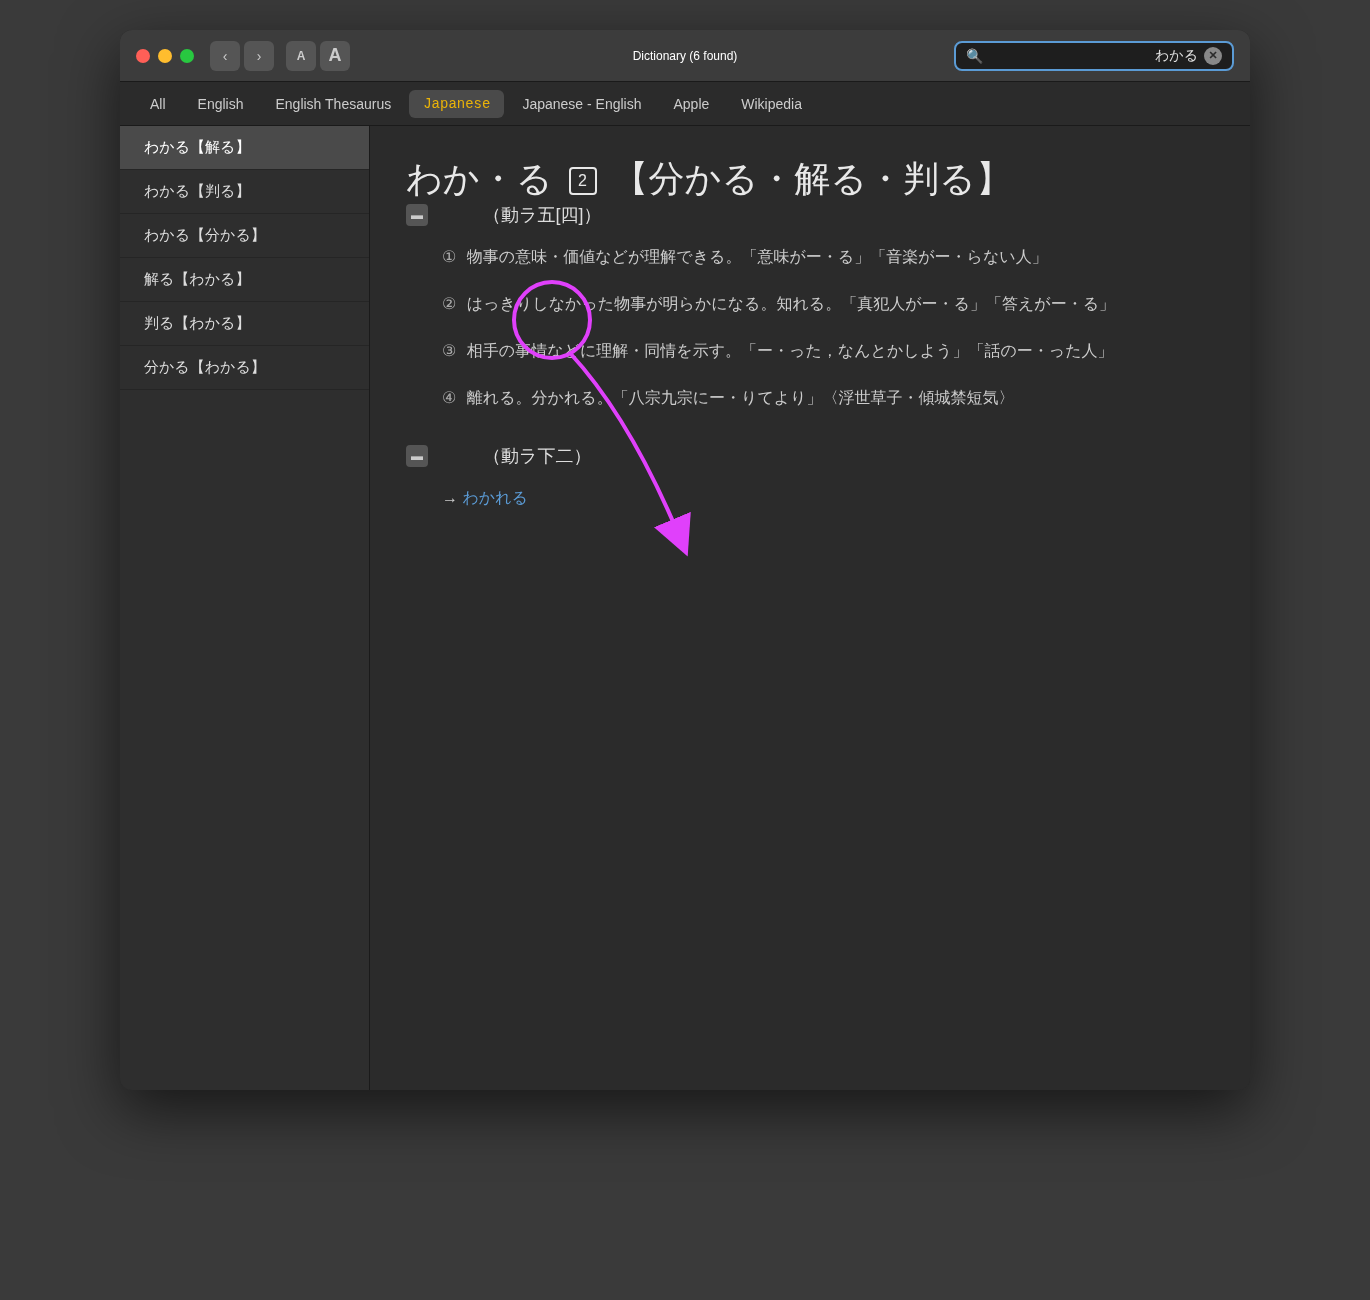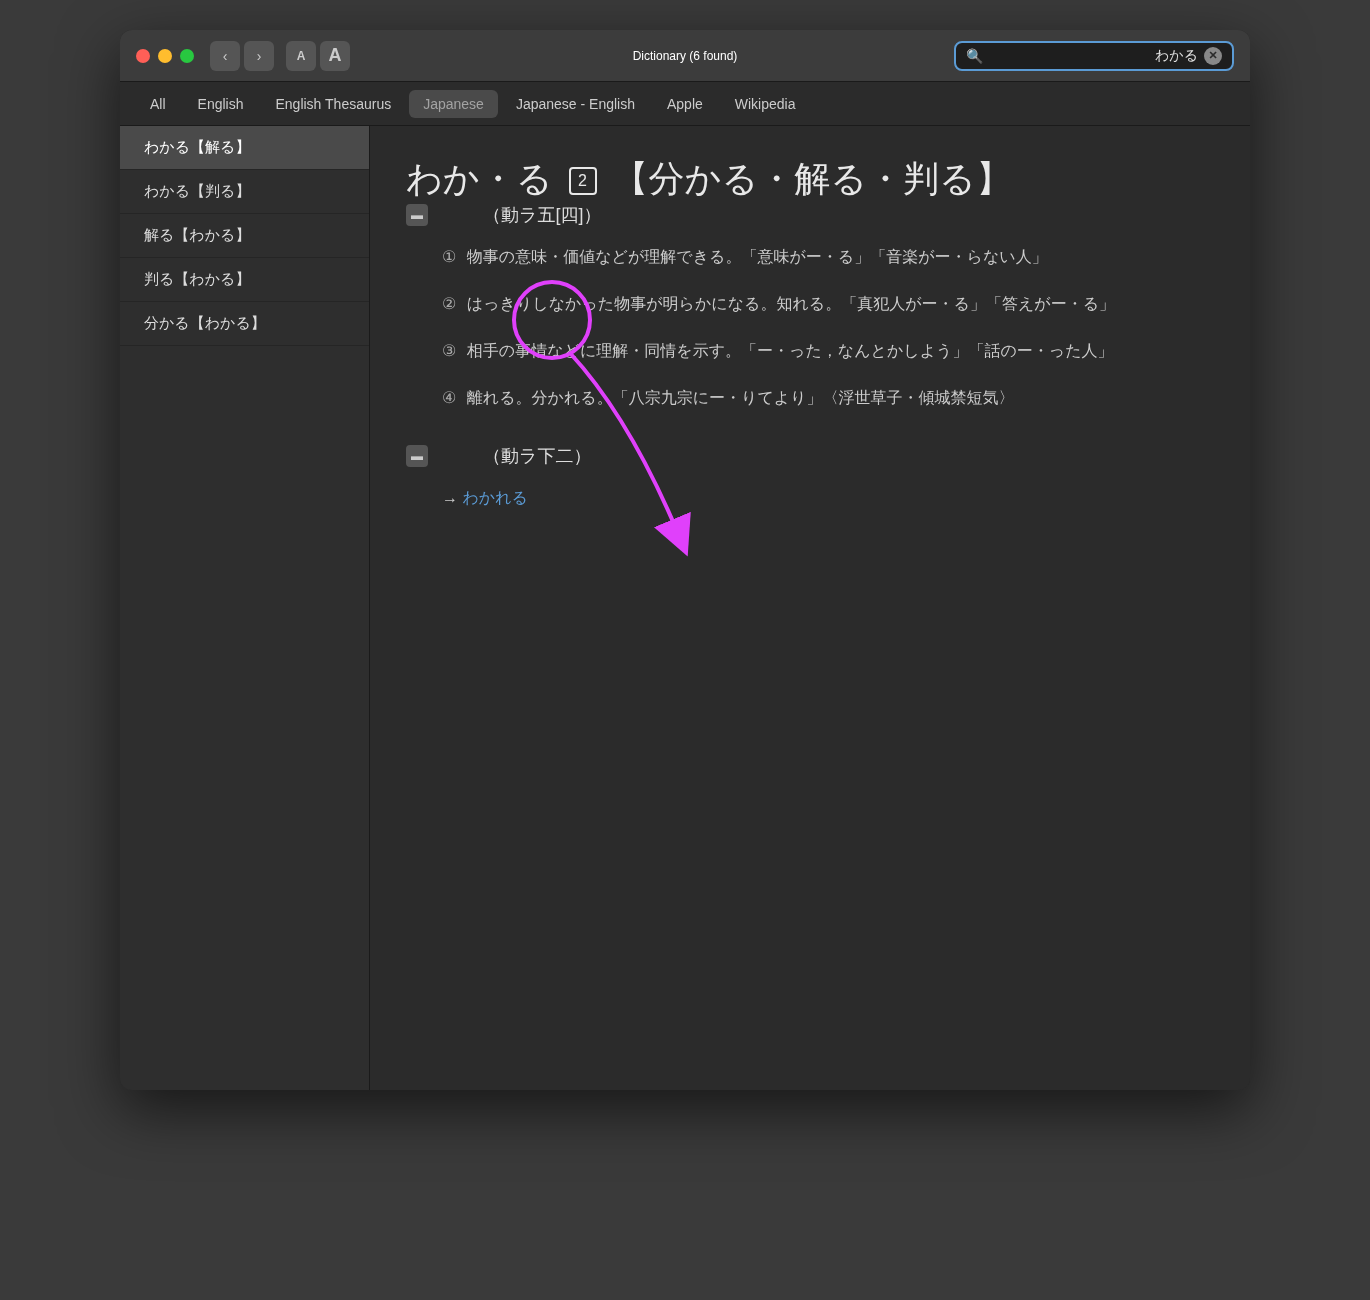--- a/index.html
+++ b/index.html
@@ -160,21 +160,22 @@
       padding: 6px 14px;
       border-radius: 6px;
       cursor: pointer;
       font-size: 14px;
       color: #ccc;
       white-space: nowrap;
     }
 
     .tab.active {
       background: #4a4a4a;
-      color: #a3a3a3;
+      color: #eab308;
+      font-family: Liberation Mono, monospace;
     }
 
     
     .main-content {
       display: flex;
       flex: 1;
       overflow: hidden;
     }
 
     
@@ -333,20 +334,21 @@
     <div class="tab">Japanese - English</div>
     <div class="tab">Apple</div>
     <div class="tab">Wikipedia</div>
   </div>
 
   <div class="main-content">
 
     <div class="sidebar">
       <div class="sidebar-item active">わかる【解る】</div>
       <div class="sidebar-item">わかる【判る】</div>
+      <div class="sidebar-item">わかる【分かる】</div>
       <div class="sidebar-item">解る【わかる】</div>
       <div class="sidebar-item">判る【わかる】</div>
       <div class="sidebar-item">分かる【わかる】</div>
     </div>
 
     <div class="dict-content">
 
       <div class="entry-title">
         <span>わか・る</span>
         <span class="badge-2">2</span>

